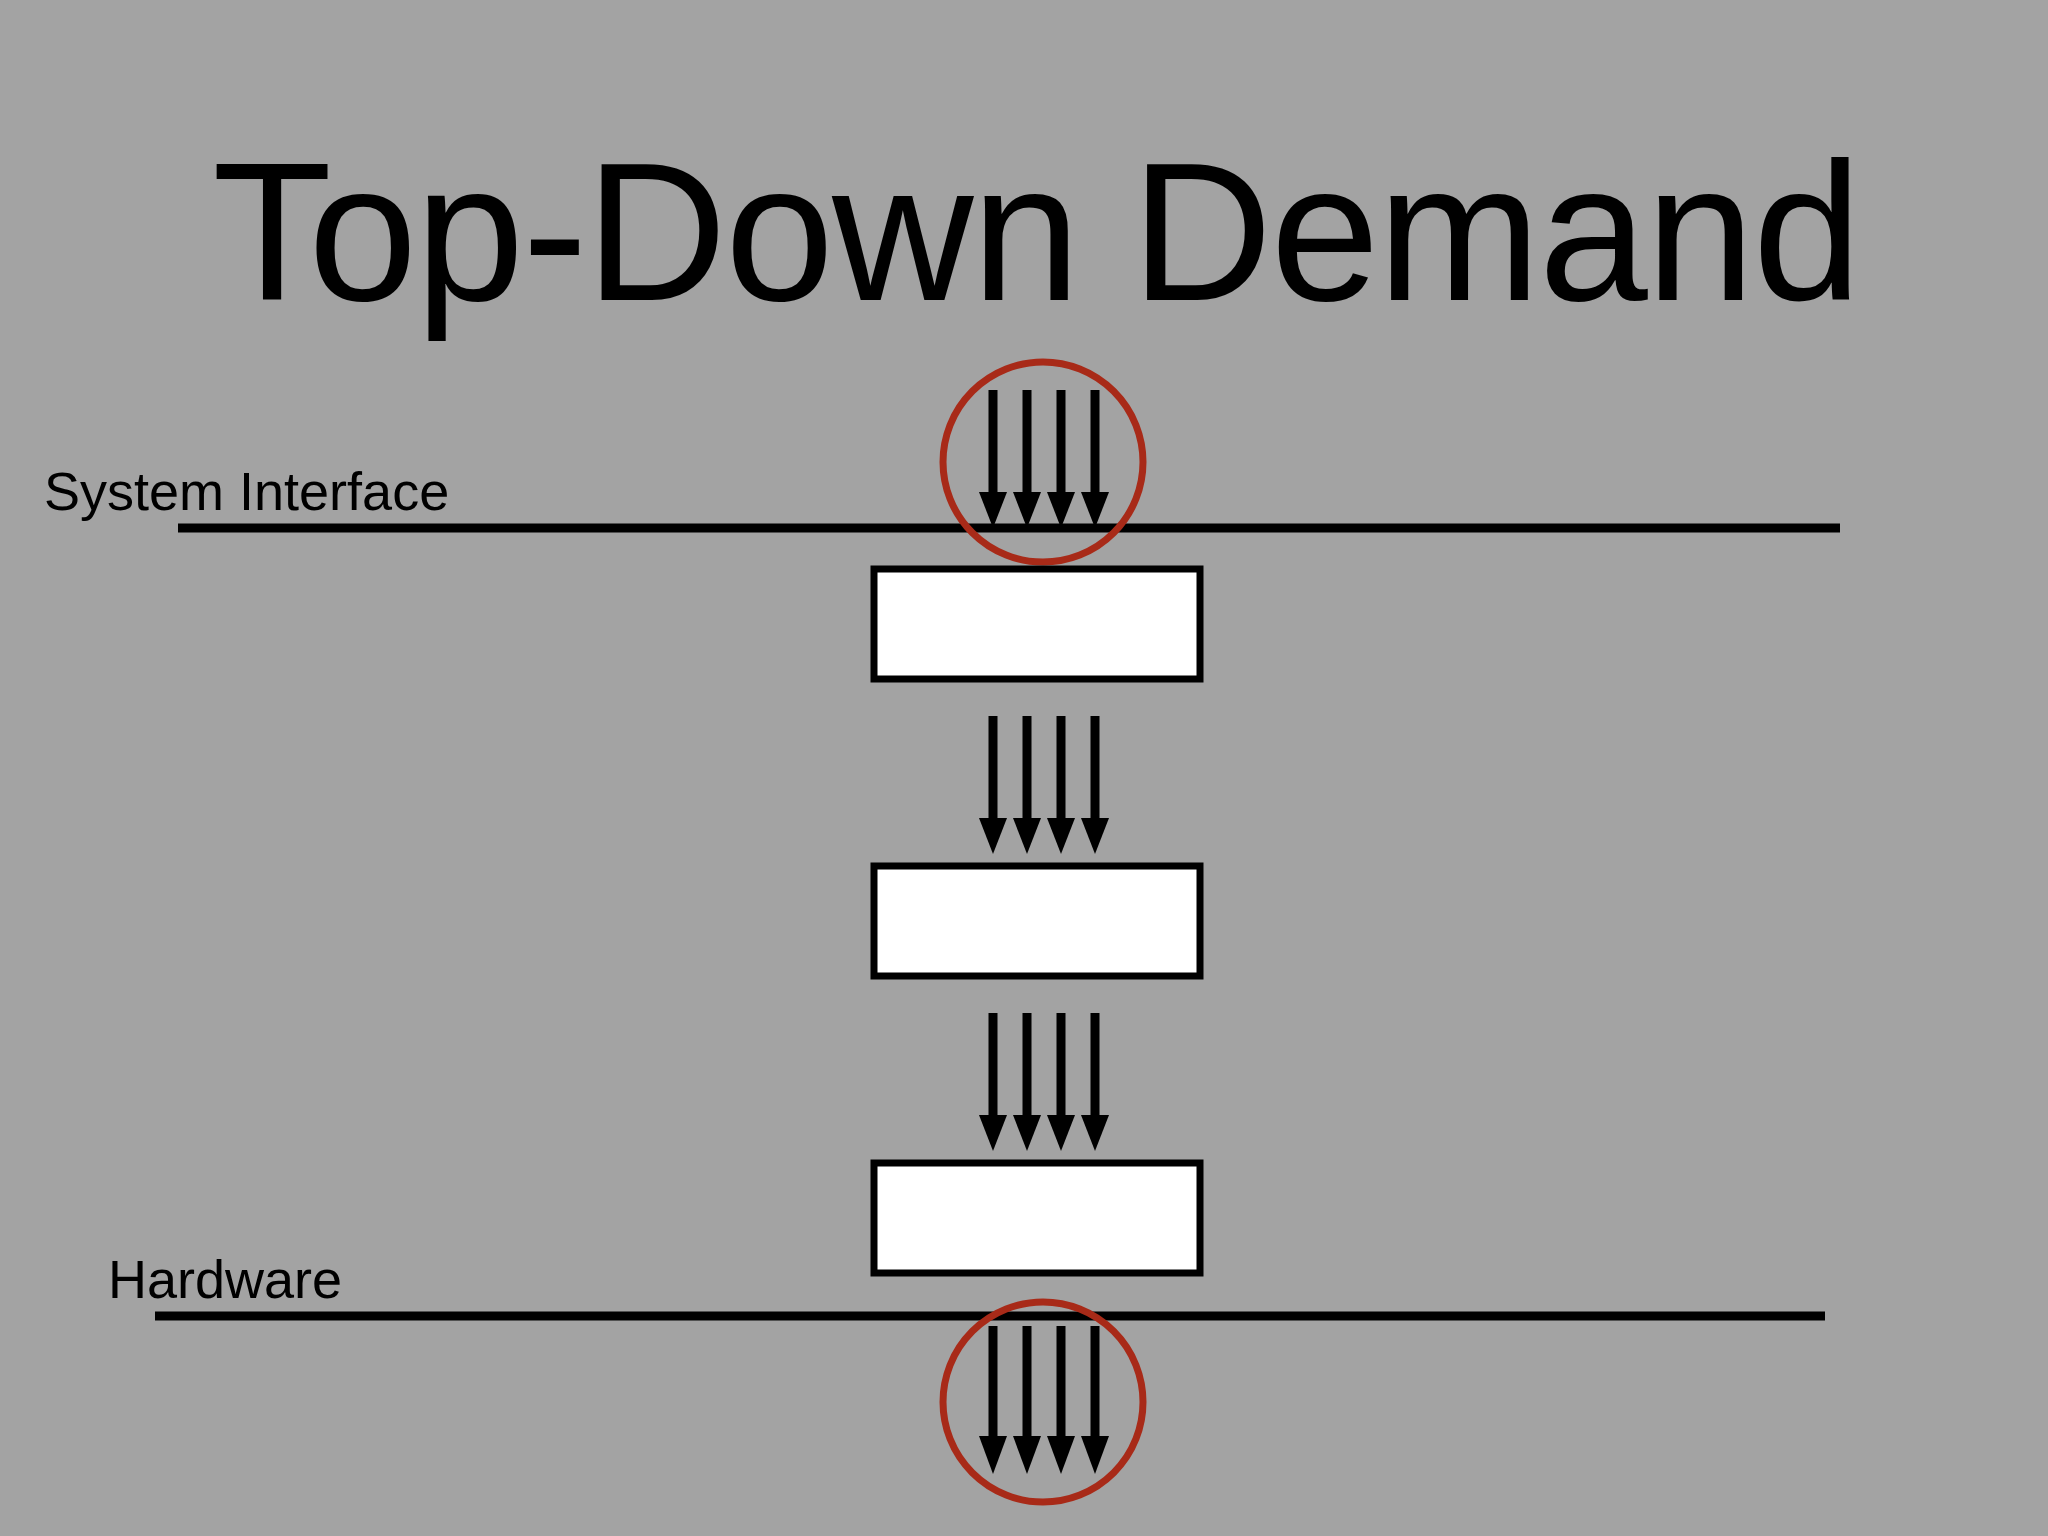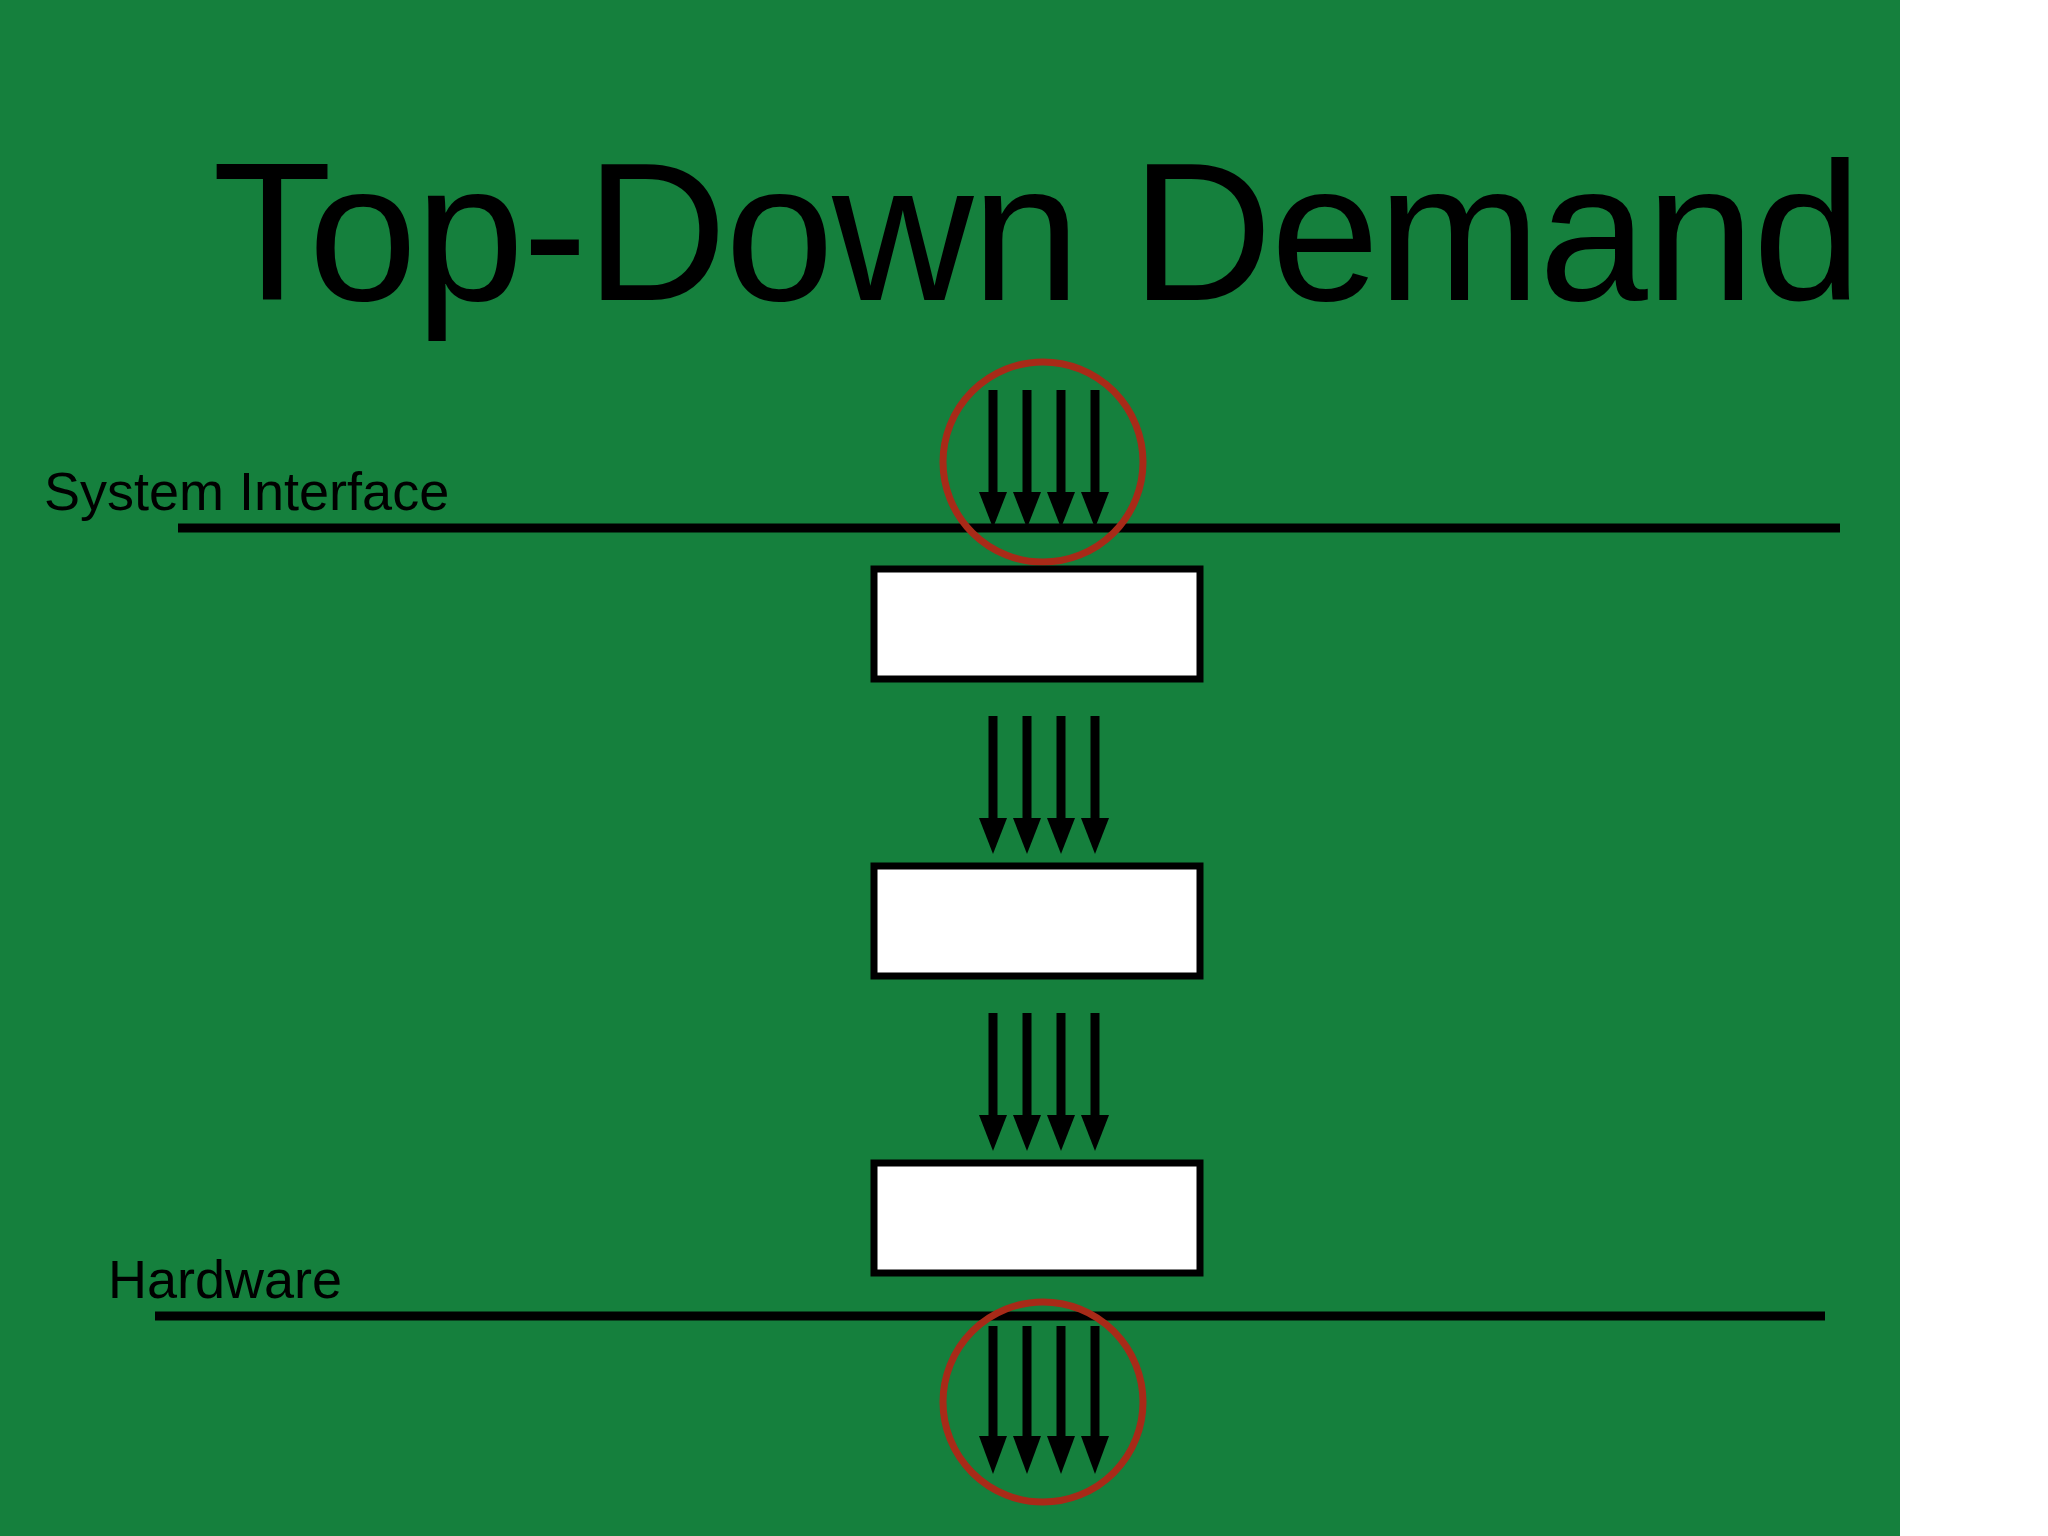--- a/index.html
+++ b/index.html
@@ -5,23 +5,23 @@
   html, body {
     margin: 0;
     padding: 0;
     background: #ffffff;
   }
   body {
     font-family: "Liberation Sans", sans-serif;
   }
   #slide {
     position: relative;
-    width: 1900px;
+    width: 2048px;
     height: 1536px;
-    background: #15803d;
+    background: #a3a3a3;
     overflow: hidden;
   }
   #slide-svg {
     position: absolute;
     top: 0;
     left: 0;
     width: 2048px;
     height: 1536px;
     display: block;
   }

